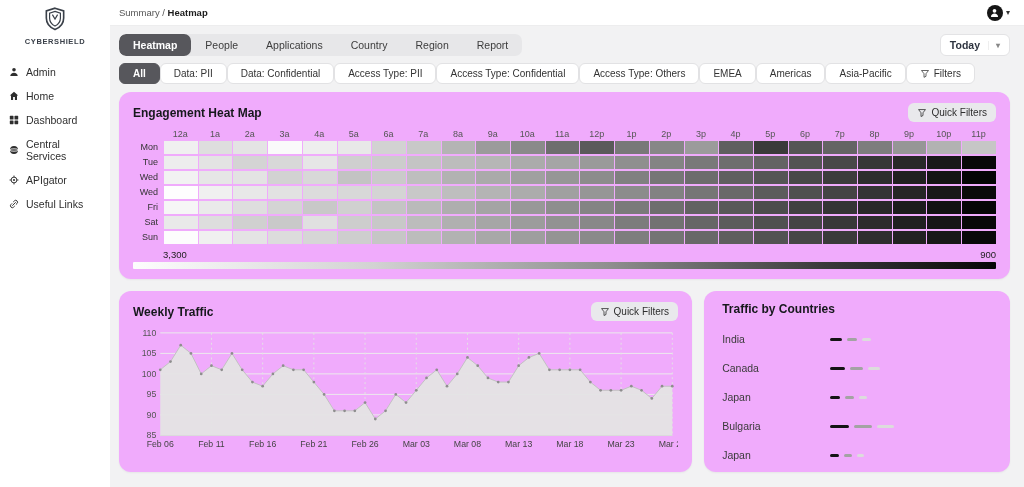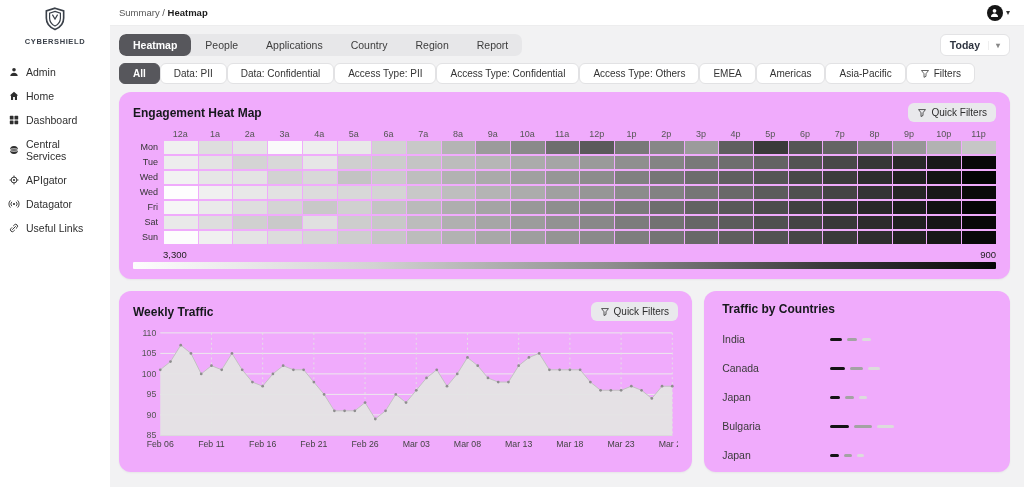--- a/index.html
+++ b/index.html
@@ -112,27 +112,20 @@
         </svg>
         <span>Central Services</span>
       </div>
       <div class="nav-item">
         <svg class="" viewBox="0 0 20 20">
           <circle cx="10" cy="10" r="4.8" fill="none" stroke="currentColor" stroke-width="1.6"></circle>
           <circle cx="10" cy="10" r="1.7" fill="currentColor"></circle>
           <path d="M10 2.6 V5.2 M10 14.8 V17.4 M2.6 10 H5.2 M14.8 10 H17.4" stroke="currentColor" stroke-width="1.6"></path>
         </svg>
         <span>APIgator</span>
-      </div>
-      <div class="nav-item">
-        <svg class="" viewBox="0 0 20 20">
-          <circle cx="10" cy="10" r="1.8" fill="currentColor"></circle>
-          <path d="M6.4 6.4 a5.1 5.1 0 0 0 0 7.2 M13.6 6.4 a5.1 5.1 0 0 1 0 7.2 M4 4 a8.5 8.5 0 0 0 0 12 M16 4 a8.5 8.5 0 0 1 0 12" fill="none" stroke="currentColor" stroke-width="1.5"></path>
-        </svg>
-        <span>Datagator</span>
       </div>
       <div class="nav-item">
         <svg class="" viewBox="0 0 20 20">
           <path d="M7.6 12.4 L12.4 7.6 M9.2 6.2 l1.4-1.4 a3.1 3.1 0 0 1 4.4 4.4 L13.6 10.6 M10.8 13.8 l-1.4 1.4 a3.1 3.1 0 0 1 -4.4-4.4 L6.4 9.4" fill="none" stroke="currentColor" stroke-width="1.6" stroke-linecap="round"></path>
         </svg>
         <span>Useful Links</span>
       </div>
     </nav>
 </aside>
 

